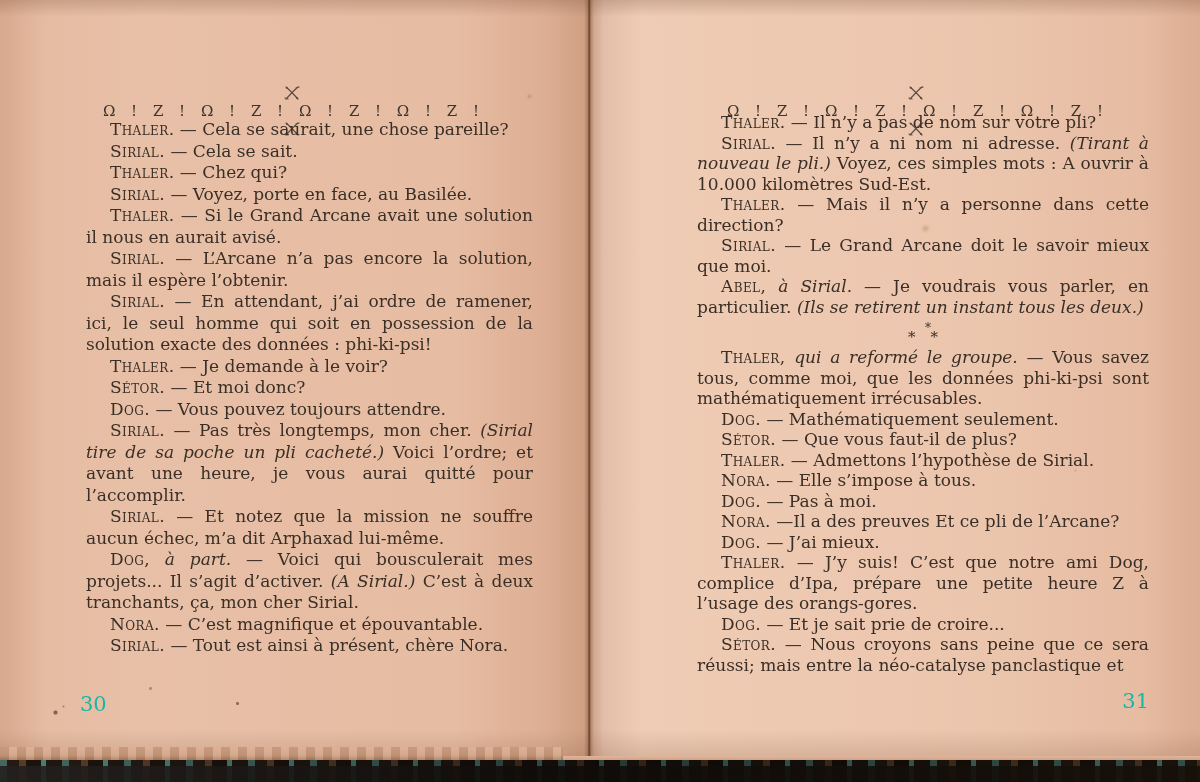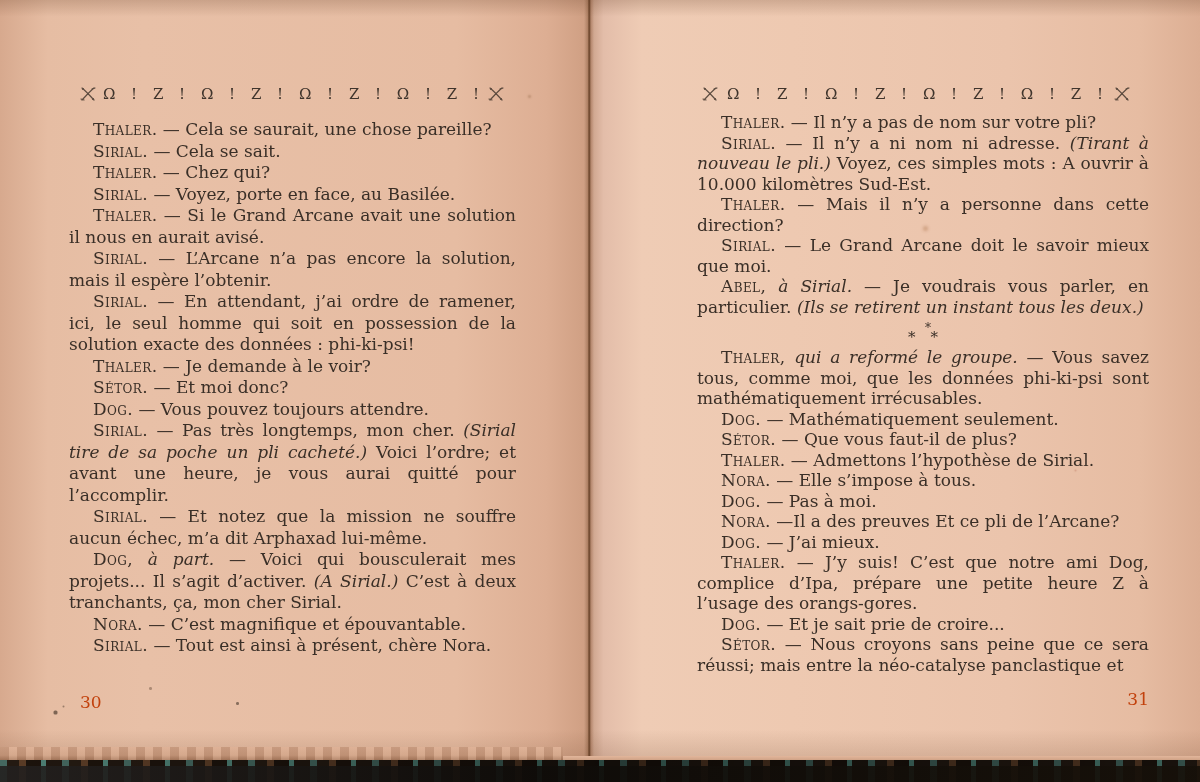--- a/index.html
+++ b/index.html
@@ -46,48 +46,48 @@
       repeating-linear-gradient(90deg,
         #44675f 0 7px, #241a12 7px 19px, #5a3c26 19px 26px,
         #1c130c 26px 41px, #4d7f74 41px 46px, #201710 46px 62px),
       #1a120b;
   }
   .table-band.lower{top:766px;height:16px;background:linear-gradient(90deg,#23201f,#0f0c09 45%,#161009);opacity:.9;}
 
   
   .running-head{
     position:absolute;display:flex;align-items:center;justify-content:space-between;
-    height:20px;color:#46392f;
+    height:20px;color:#46392f;flex-direction:column;
   }
   .rh-left{left:78px;top:84px;width:428px;}
   .rh-right{left:700px;top:84px;width:432px;}
   .head-title{
     flex:1;text-align:center;font-size:15px;letter-spacing:2px;word-spacing:7px;
     color:#3f342c;
   }
   .fleuron{width:20px;height:18px;display:inline-block;opacity:.85;}
   .fleuron svg{display:block;}
 
   .text-block{
     position:absolute;color:#3a2f27;font-size:17px;text-align:justify;
   }
-  .tb-left{left:69px;top:119px;width:447px;line-height:21.5px;}
+  .tb-left{left:86px;top:119px;width:447px;line-height:21.5px;}
   .tb-right{left:697px;top:112px;width:452px;line-height:20.5px;}
   .text-block p{margin:0;text-indent:24px;}
   .sc{font-variant:small-caps;letter-spacing:.4px;}
   .it{font-style:italic;}
 
   .asterism{
     text-align:center;line-height:9px;margin:7px 0 5px 0;color:#3a2f27;
   }
   .asterism .a-top{font-size:12px;display:block;position:relative;left:5px;}
   .asterism .a-bot{font-size:15px;display:block;letter-spacing:5px;padding-left:5px;}
 
   .page-number{
-    position:absolute;font-size:17px;color:#c2410c;
+    position:absolute;font-size:21px;color:#14b8a6;
   }
   .pn-left{left:80px;top:692px;}
   .pn-right{left:697px;top:689px;width:452px;text-align:right;}
 
   
   .stains{position:absolute;left:0;top:0;width:1px;height:1px;border-radius:50%;
     box-shadow:
       55px 712px 0 1.5px rgba(40,30,20,.55),
       63px 706px 0 .5px rgba(40,30,20,.4),
       150px 688px 0 1px rgba(60,40,25,.35),

